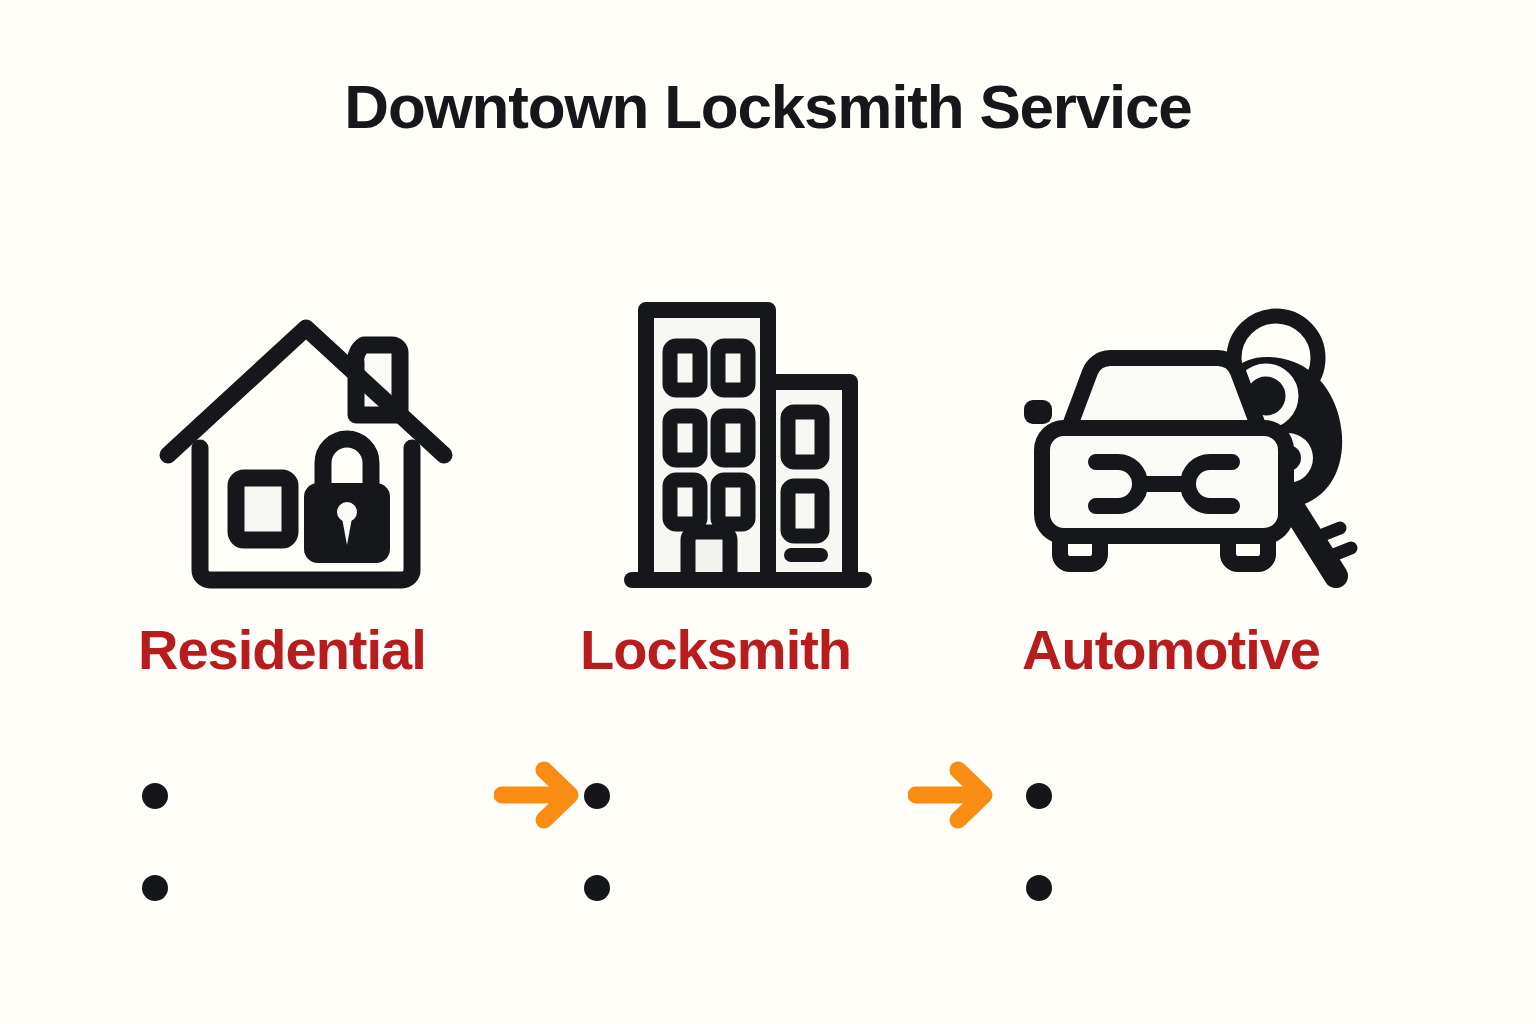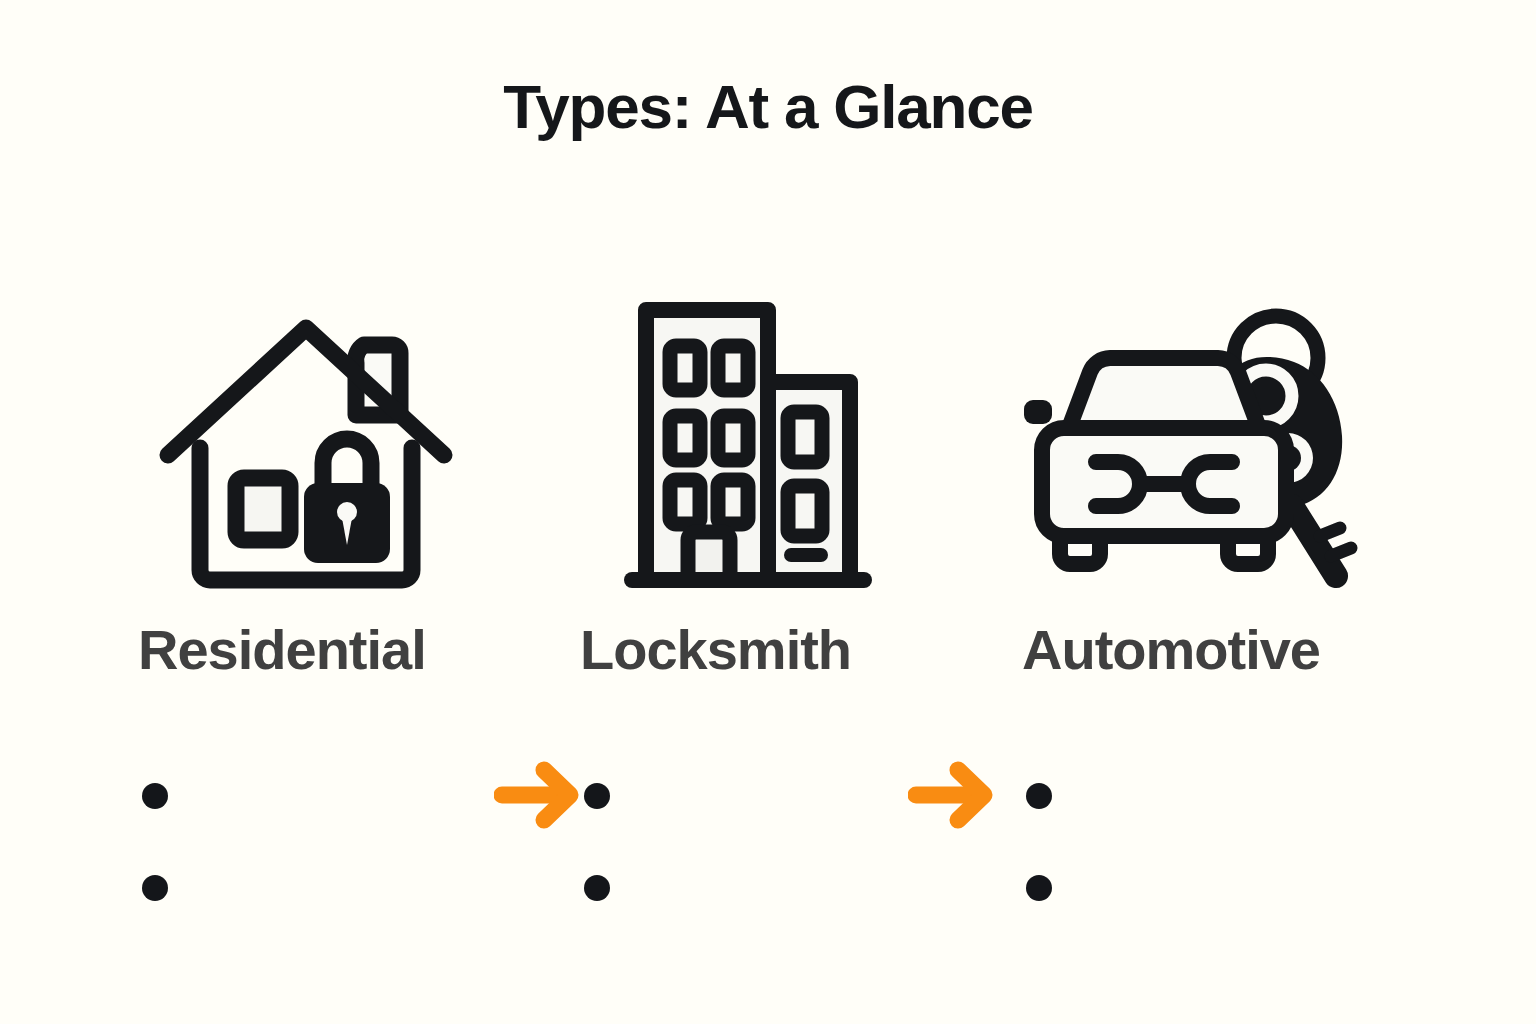--- a/index.html
+++ b/index.html
@@ -71,21 +71,21 @@
 
   .col-label {
     position: absolute;
     top: 318px;
     left: 10px;
     font-family: "Liberation Sans", sans-serif;
     font-weight: 700;
     font-size: 56px;
     line-height: 64px;
     letter-spacing: -1px;
-    color: #404040;
+    color: #b91c1c;
     white-space: nowrap;
   }
 
   .bullets {
     position: absolute;
     top: 450px;
     left: 14px;
     width: 400px;
   }
   .bullet-row {
@@ -114,21 +114,21 @@
   }
   .arrow-1 { left: 494px; }
   .arrow-2 { left: 908px; }
 </style>
 </head>
 <body>
 
 <div class="page">
 
   <div class="title-block">
-    <div class="title-line">Types: At a Glance</div>
+    <div class="title-line">Downtown Locksmith Service</div>
   </div>
 
   <div class="columns">
 
     <div class="col col-1">
       <div class="icon-wrap icon-1">
         <svg width="300" height="300" viewBox="0 0 300 300">
           <g fill="none" stroke="#15171A" stroke-width="17" stroke-linecap="round" stroke-linejoin="round">
 
             <path d="M208 45 h28 a8 8 0 0 1 8 8 v62 h-44 v-52 a18 18 0 0 1 8 -18 z" fill="#FAFAF6"></path>

